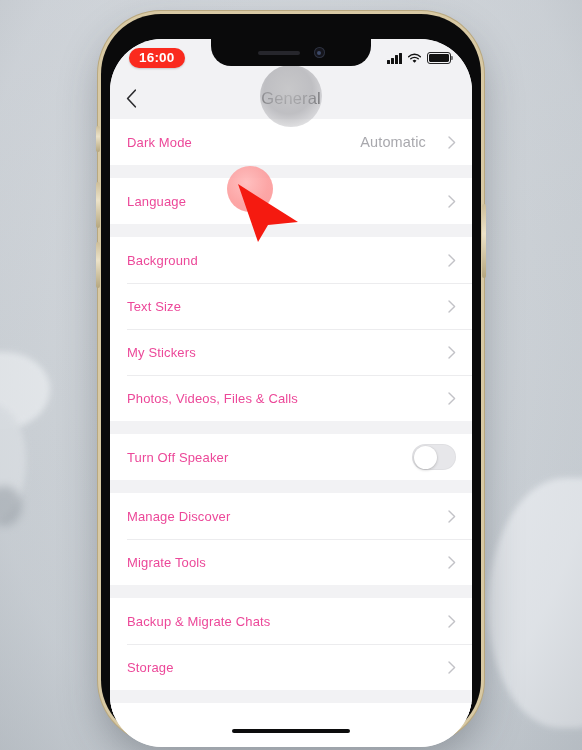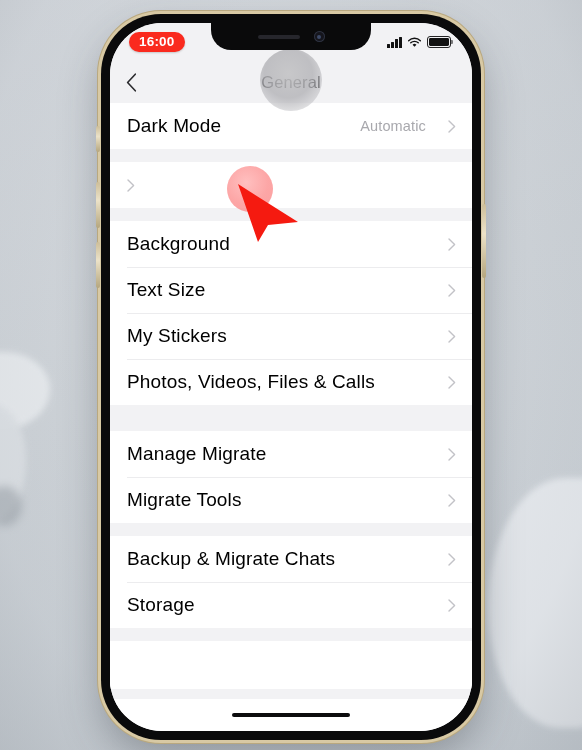--- a/index.html
+++ b/index.html
@@ -95,21 +95,21 @@
   }
   .side-btn.silent   { left: -5px; top: 112px; width: 4px; height: 26px; }
   .side-btn.vol-up   { left: -5px; top: 168px; width: 4px; height: 46px; }
   .side-btn.vol-down { left: -5px; top: 228px; width: 4px; height: 46px; }
   .side-btn.power    { right: -5px; top: 190px; width: 4px; height: 74px; }
 
   
   #screen {
     position: absolute;
     left: 9px;
-    top: 9px;
+    top: 25px;
     width: 362px;
     height: 708px;
     border-radius: 52px;
     overflow: hidden;
     background: #f2f2f4;
     display: flex;
     flex-direction: column;
   }
 
   
@@ -282,22 +282,22 @@
   }
   .row + .row::before {
     content: "";
     position: absolute;
     left: 17px; right: 0; top: 0;
     height: 1px;
     background: #ececee;
   }
   .row-label {
     flex: 1 1 auto;
-    font-size: 19px;
-    color: #000000;
+    font-size: 13px;
+    color: #ec4899;
     letter-spacing: .15px;
   }
   .row-value {
     font-size: 14.5px;
     color: #a8a8ad;
     margin-right: 22px;
     letter-spacing: .15px;
   }
   .chev {
     width: 8px; height: 13px;
@@ -427,20 +427,21 @@
               <div class="row-label">Dark Mode</div>
               <div class="row-value">Automatic</div>
               <svg class="chev" viewBox="0 0 8 13">
                 <path d="M1 1 L6.6 6.5 L1 12" stroke="#c2c2c7" stroke-width="1.4" fill="none" stroke-linecap="round" stroke-linejoin="round"></path>
               </svg>
             </div>
           </div>
           <div class="gap"></div>
           <div class="group">
             <div class="row">
+              <div class="row-label">Language</div>
               <svg class="chev" viewBox="0 0 8 13">
                 <path d="M1 1 L6.6 6.5 L1 12" stroke="#c2c2c7" stroke-width="1.4" fill="none" stroke-linecap="round" stroke-linejoin="round"></path>
               </svg>
             </div>
           </div>
           <div class="gap"></div>
           <div class="group">
             <div class="row">
               <div class="row-label">Background</div>
               <svg class="chev" viewBox="0 0 8 13">
@@ -460,24 +461,32 @@
               </svg>
             </div>
             <div class="row">
               <div class="row-label">Photos, Videos, Files &amp; Calls</div>
               <svg class="chev" viewBox="0 0 8 13">
                 <path d="M1 1 L6.6 6.5 L1 12" stroke="#c2c2c7" stroke-width="1.4" fill="none" stroke-linecap="round" stroke-linejoin="round"></path>
               </svg>
             </div>
           </div>
           <div class="gap"></div>
+          <div class="group">
+            <div class="row">
+              <div class="row-label">Turn Off Speaker</div>
+              <div class="toggle" aria-checked="false">
+                <div class="knob"></div>
+              </div>
+            </div>
+          </div>
           <div class="gap"></div>
           <div class="group">
             <div class="row">
-              <div class="row-label">Manage Migrate</div>
+              <div class="row-label">Manage Discover</div>
               <svg class="chev" viewBox="0 0 8 13">
                 <path d="M1 1 L6.6 6.5 L1 12" stroke="#c2c2c7" stroke-width="1.4" fill="none" stroke-linecap="round" stroke-linejoin="round"></path>
               </svg>
             </div>
             <div class="row">
               <div class="row-label">Migrate Tools</div>
               <svg class="chev" viewBox="0 0 8 13">
                 <path d="M1 1 L6.6 6.5 L1 12" stroke="#c2c2c7" stroke-width="1.4" fill="none" stroke-linecap="round" stroke-linejoin="round"></path>
               </svg>
             </div>

